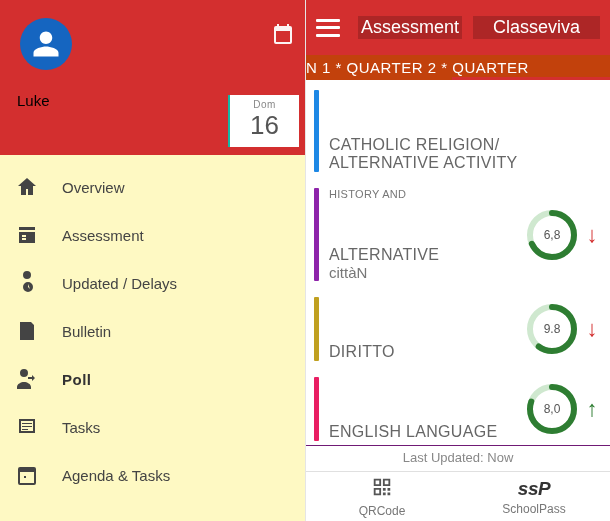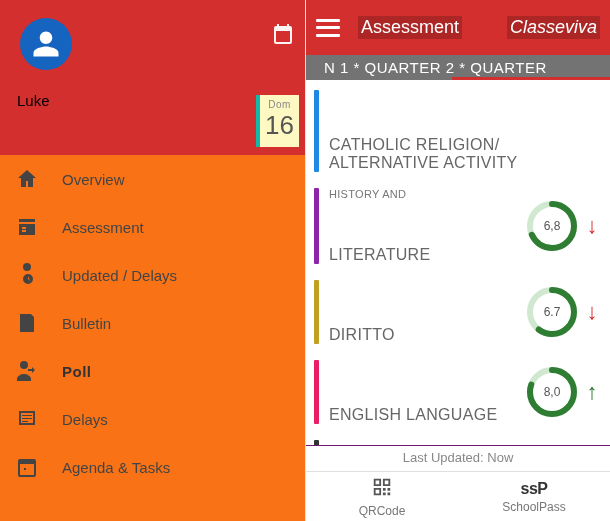--- a/index.html
+++ b/index.html
@@ -7,40 +7,40 @@
     .app { display: flex; width: 610px; height: 521px; }
     
     
     .left { width: 305px; height: 521px; display: flex; flex-direction: column; }
     .left-header { background: #d32f2f; height: 155px; padding: 18px 15px 10px; position: relative; }
     .avatar { width: 52px; height: 52px; border-radius: 50%; background: #1565c0; display: flex; align-items: center; justify-content: center; margin-left: 5px; }
     .avatar svg { width: 30px; height: 30px; fill: #fff; }
     .username { color: #000000; font-size: 15px; margin-top: 22px; margin-left: 2px; }
     .dropdown-caret { position: absolute; right: 22px; top: 118px; color: #fff; font-size: 11px; }
     .cal-icon { position: absolute; right: 10px; top: 22px; width: 24px; height: 24px; fill: #fff; opacity: 0.95; }
-    .day-tile { position: absolute; right: 6px; top: 95px; background: #fef9c3; text-align: center; padding: 4px 5px 6px; border-left: 4px solid #14b8a6; }
+    .day-tile { position: absolute; right: 6px; top: 95px; background: #ffffff; text-align: center; padding: 4px 20px 6px; border-left: 2px solid #14b8a6; }
     .day-tile .dow { font-size: 10px; color: #888; letter-spacing: 0.5px; }
     .day-tile .dnum { font-size: 26px; color: #555; font-weight: 400; }
     
-    .menu { flex: 1; background: #f97316; overflow: hidden; }
+    .menu { flex: 1; background: #fef9c3; padding-top: 8px; overflow: hidden; }
     .menu-item { display: flex; align-items: center; height: 48px; padding-left: 14px; cursor: pointer; }
     .menu-item .mi-icon { width: 26px; height: 26px; margin-right: 22px; display: flex; align-items: center; justify-content: center; }
     .menu-item .mi-icon svg { width: 24px; height: 24px; fill: #444; }
     .menu-item .mi-label { font-size: 15px; color: #444; }
     .menu-item .mi-label.bold { font-weight: 700; color: #333; letter-spacing: 0.5px; }
     
     
     .right { width: 305px; height: 521px; display: flex; flex-direction: column; background: #fff; border-left: 1px solid #e5e5e5; }
     .right-header { background: #d32f2f; height: 55px; display: flex; align-items: center; padding: 0 10px; }
     .hamburger { width: 24px; height: 18px; display: flex; flex-direction: column; justify-content: space-between; margin-right: 18px; }
     .hamburger span { height: 3px; background: #fff; border-radius: 1px; }
     .r-title { color: #fff; font-size: 18px; font-weight: 400; background: rgba(0,0,0,0.18); padding: 1px 3px; }
-    .brand { margin-left: auto; color: #fff; font-size: 18px; background: rgba(0,0,0,0.18); padding: 1px 3px; font-style: italic; }
-    
-    .quarter-bar { background: #737373; color: #fff; font-size: 15px; padding: 4px 18px; white-space: nowrap; overflow: hidden; letter-spacing: 0.5px; }
+    .brand { margin-left: auto; color: #fff; font-size: 18px; background: rgba(0,0,0,0.18); padding: 1px 20px; }
+    
+    .quarter-bar { background: #c2410c; color: #fff; font-size: 15px; padding: 4px 0; white-space: nowrap; overflow: hidden; letter-spacing: 0.5px; }
     .quarter-hr { height: 3px; background: #d32f2f; width: 52%; margin-left: 48%; margin-top: -3px; }
     
     .subjects { flex: 1; padding: 10px 8px 0 8px; overflow: hidden; }
     .subject { display: flex; align-items: center; margin-bottom: 16px; min-height: 58px; }
     .subj-bar { width: 5px; align-self: stretch; border-radius: 1px; margin-right: 10px; }
     .subj-text { flex: 1; }
     .subj-super { font-size: 11px; color: #777; letter-spacing: 0.3px; }
     .subj-name { font-size: 16px; color: #666; font-weight: 400; letter-spacing: 0.3px; margin-top: 46px; }
     .subj-sub { font-size: 15px; color: #777; }
     
@@ -51,21 +51,21 @@
     .trend { width: 20px; text-align: center; font-size: 22px; font-weight: 700; margin-left: 4px; }
     .trend.down { color: #d32f2f; }
     .trend.up { color: #2e7d32; }
     
     .last-updated { text-align: center; font-size: 13px; color: #888; padding: 4px 0 6px; border-top: 1px solid #701a75; }
     
     .bottom-nav { height: 50px; display: flex; border-top: 1px solid #e0e0e0; }
     .bn-item { flex: 1; display: flex; flex-direction: column; align-items: center; justify-content: center; gap: 2px; cursor: pointer; }
     .bn-item .bn-label { font-size: 12px; color: #777; }
     .bn-icon svg { width: 22px; height: 22px; fill: #555; }
-    .bn-ssp { font-size: 16px; font-weight: 700; color: #333; letter-spacing: -0.5px; }
+    .bn-ssp { font-size: 19px; font-weight: 700; color: #333; font-style: italic; letter-spacing: -0.5px; }
   </style>
 </head>
 <body>
 
 <div class="app">
 
   <div class="left">
     <div class="left-header">
       <div class="avatar">
         <svg viewBox="0 0 24 24">
@@ -122,21 +122,21 @@
             </svg>
           </div>
           <div class="mi-label bold">Poll</div>
         </div>
         <div class="menu-item">
           <div class="mi-icon">
             <svg viewBox="0 0 24 24">
               <path d="M4 4h16v14H4V4zm2 2v10h12V6H6zm1 2h10v1H7V8zm0 3h10v1H7v-1zm0 3h6v1H7v-1z"></path>
             </svg>
           </div>
-          <div class="mi-label">Delays</div>
+          <div class="mi-label">Tasks</div>
         </div>
         <div class="menu-item">
           <div class="mi-icon">
             <svg viewBox="0 0 24 24">
               <path d="M5 4h14a2 2 0 0 1 2 2v14a2 2 0 0 1-2 2H5a2 2 0 0 1-2-2V6a2 2 0 0 1 2-2zm0 5v11h14V9H5zm4 4h2v2H9v-2z"></path>
             </svg>
           </div>
           <div class="mi-label">Agenda &amp; Tasks</div>
         </div>
       </div>
@@ -159,37 +159,38 @@
         <div class="subject">
           <div class="subj-bar" style="background: rgb(30, 136, 229);"></div>
           <div class="subj-text">
             <div class="subj-name">CATHOLIC RELIGION/ ALTERNATIVE ACTIVITY</div>
           </div>
         </div>
         <div class="subject">
           <div class="subj-bar" style="background: rgb(142, 36, 170);"></div>
           <div class="subj-text">
             <div class="subj-super">HISTORY AND</div>
-            <div class="subj-name">LITERATURE</div>
+            <div class="subj-name">ALTERNATIVE</div>
+            <div class="subj-sub">cittàN</div>
           </div>
           <div class="gauge"><svg width="52" height="52">
               <circle cx="26" cy="26" r="22" stroke="#cfe8cf" stroke-width="6" fill="none"></circle>
               <circle cx="26" cy="26" r="22" stroke="#2e7d32" stroke-width="6" fill="none" stroke-dasharray="138.23007675795088" stroke-dashoffset="44.23362456254428" stroke-linecap="round"></circle>
             </svg><div class="score">6,8</div></div>
           <div class="trend down">↓</div>
         </div>
         <div class="subject">
           <div class="subj-bar" style="background: rgb(192, 160, 32);"></div>
           <div class="subj-text">
             <div class="subj-name">DIRITTO</div>
           </div>
           <div class="gauge"><svg width="52" height="52">
               <circle cx="26" cy="26" r="22" stroke="#cfe8cf" stroke-width="6" fill="none"></circle>
               <circle cx="26" cy="26" r="22" stroke="#2e7d32" stroke-width="6" fill="none" stroke-dasharray="138.23007675795088" stroke-dashoffset="55.29203070318036" stroke-linecap="round"></circle>
-            </svg><div class="score">6.7</div></div>
+            </svg><div class="score">9.8</div></div>
           <div class="trend down">↓</div>
         </div>
         <div class="subject">
           <div class="subj-bar" style="background: rgb(233, 30, 99);"></div>
           <div class="subj-text">
             <div class="subj-name">ENGLISH LANGUAGE</div>
           </div>
           <div class="gauge"><svg width="52" height="52">
               <circle cx="26" cy="26" r="22" stroke="#cfe8cf" stroke-width="6" fill="none"></circle>
               <circle cx="26" cy="26" r="22" stroke="#2e7d32" stroke-width="6" fill="none" stroke-dasharray="138.23007675795088" stroke-dashoffset="27.64601535159017" stroke-linecap="round"></circle>

